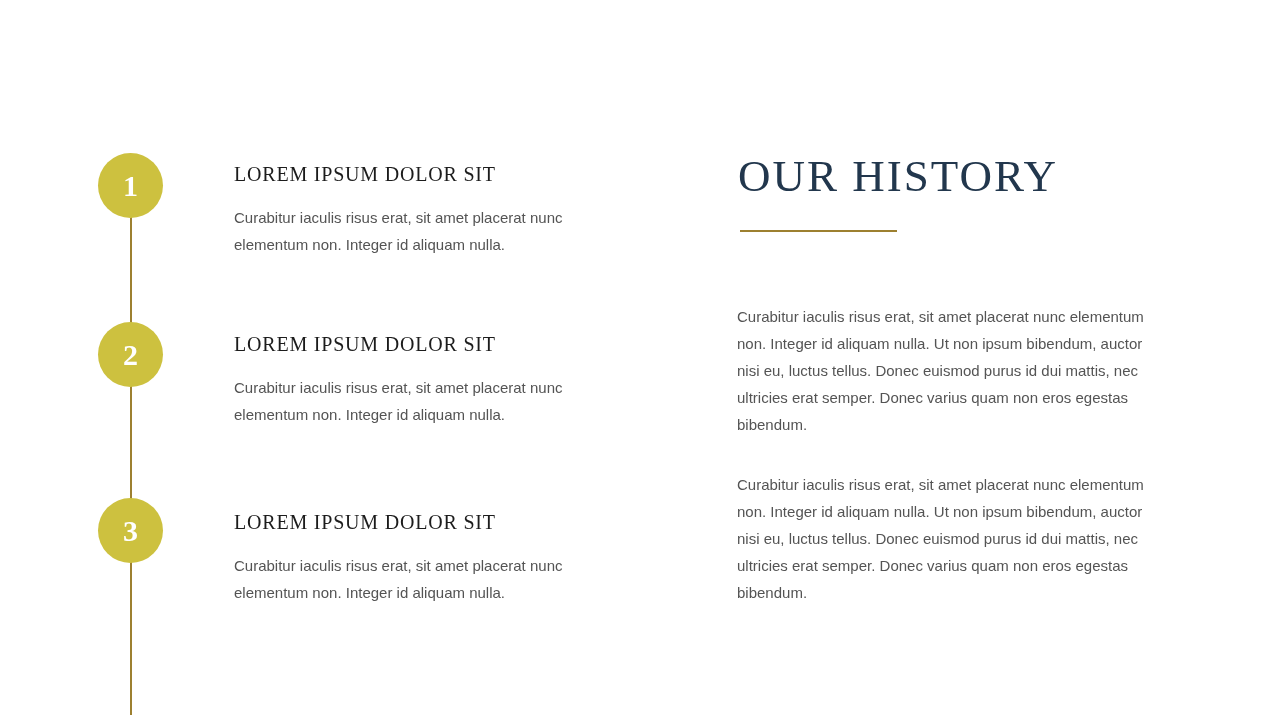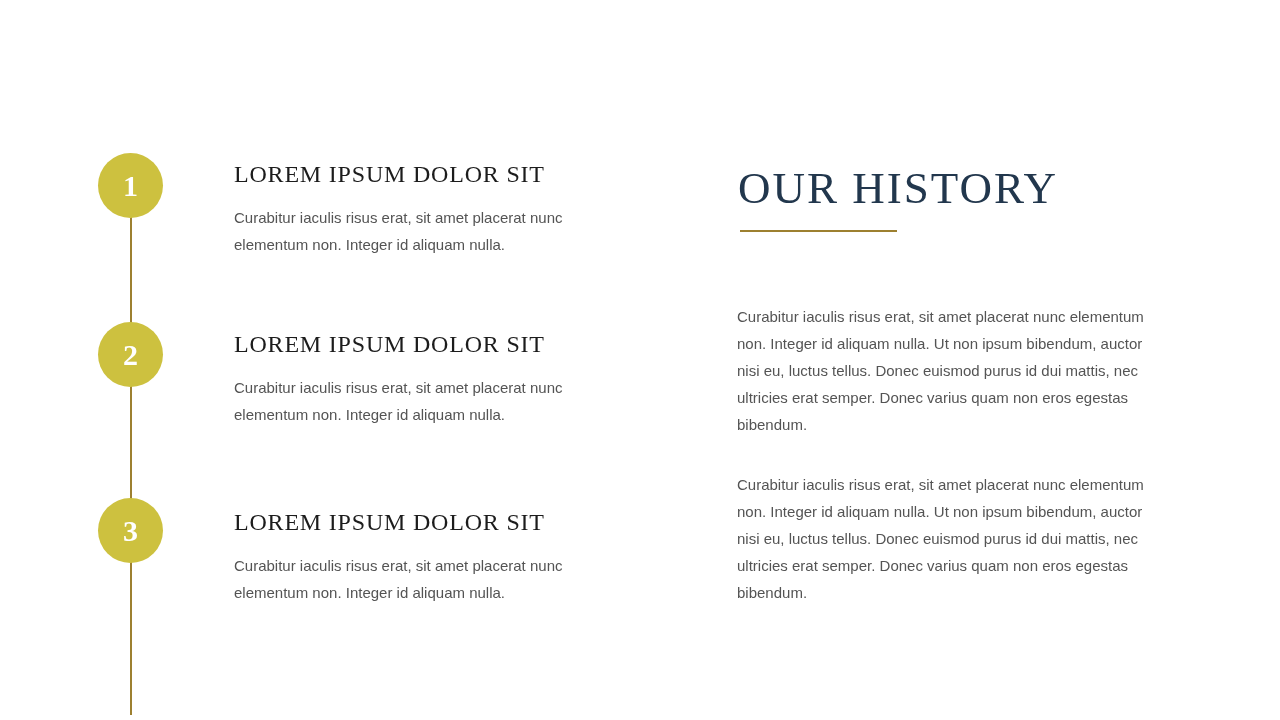--- a/index.html
+++ b/index.html
@@ -51,21 +51,21 @@
     position:absolute;
     left:234px;
     width:340px;
   }
   .entry-1{top:163px;}
   .entry-2{top:333px;}
   .entry-3{top:511px;}
   .entry-heading{
     font-family:"Liberation Serif", serif;
     font-weight:400;
-    font-size:24px;
+    font-size:20px;
     letter-spacing:0.8px;
     color:var(--heading-dark,#1c1c1c);
     line-height:22px;
     white-space:nowrap;
   }
   .entry-body{
     margin-top:20px;
     font-size:15px;
     line-height:26.5px;
     color:var(--body-gray,#545454);
@@ -75,21 +75,20 @@
   .history-title{
     position:absolute;
     left:738px;top:151px;
     font-family:"Liberation Serif", serif;
     font-weight:400;
     font-size:45px;
     letter-spacing:2px;
     line-height:50px;
     color:var(--title-navy,#22374d);
     white-space:nowrap;
-    margin-top:12px;
   }
   .history-underline{
     position:absolute;
     left:740px;top:230px;
     width:157px;height:1.5px;
     background:var(--line-gold,#9d8030);
   }
   .history-para{
     position:absolute;
     left:737px;

